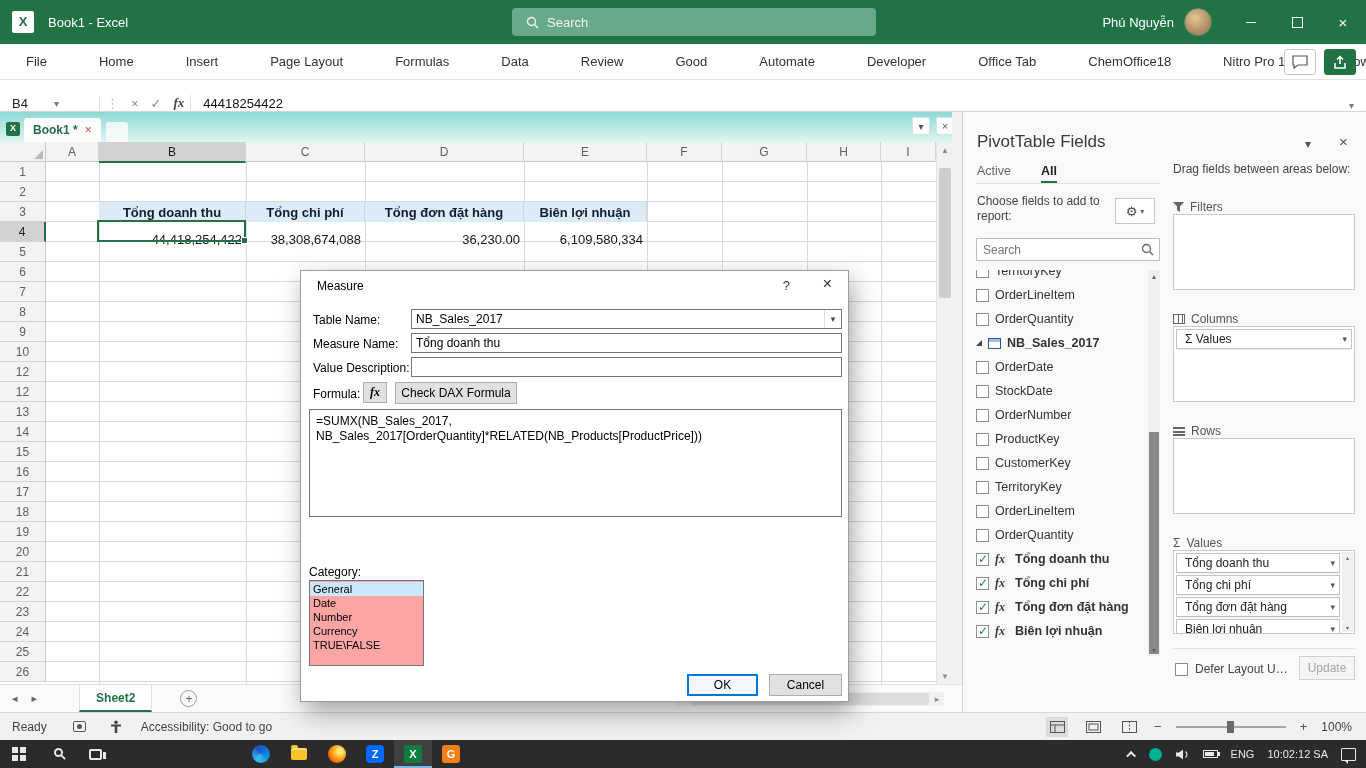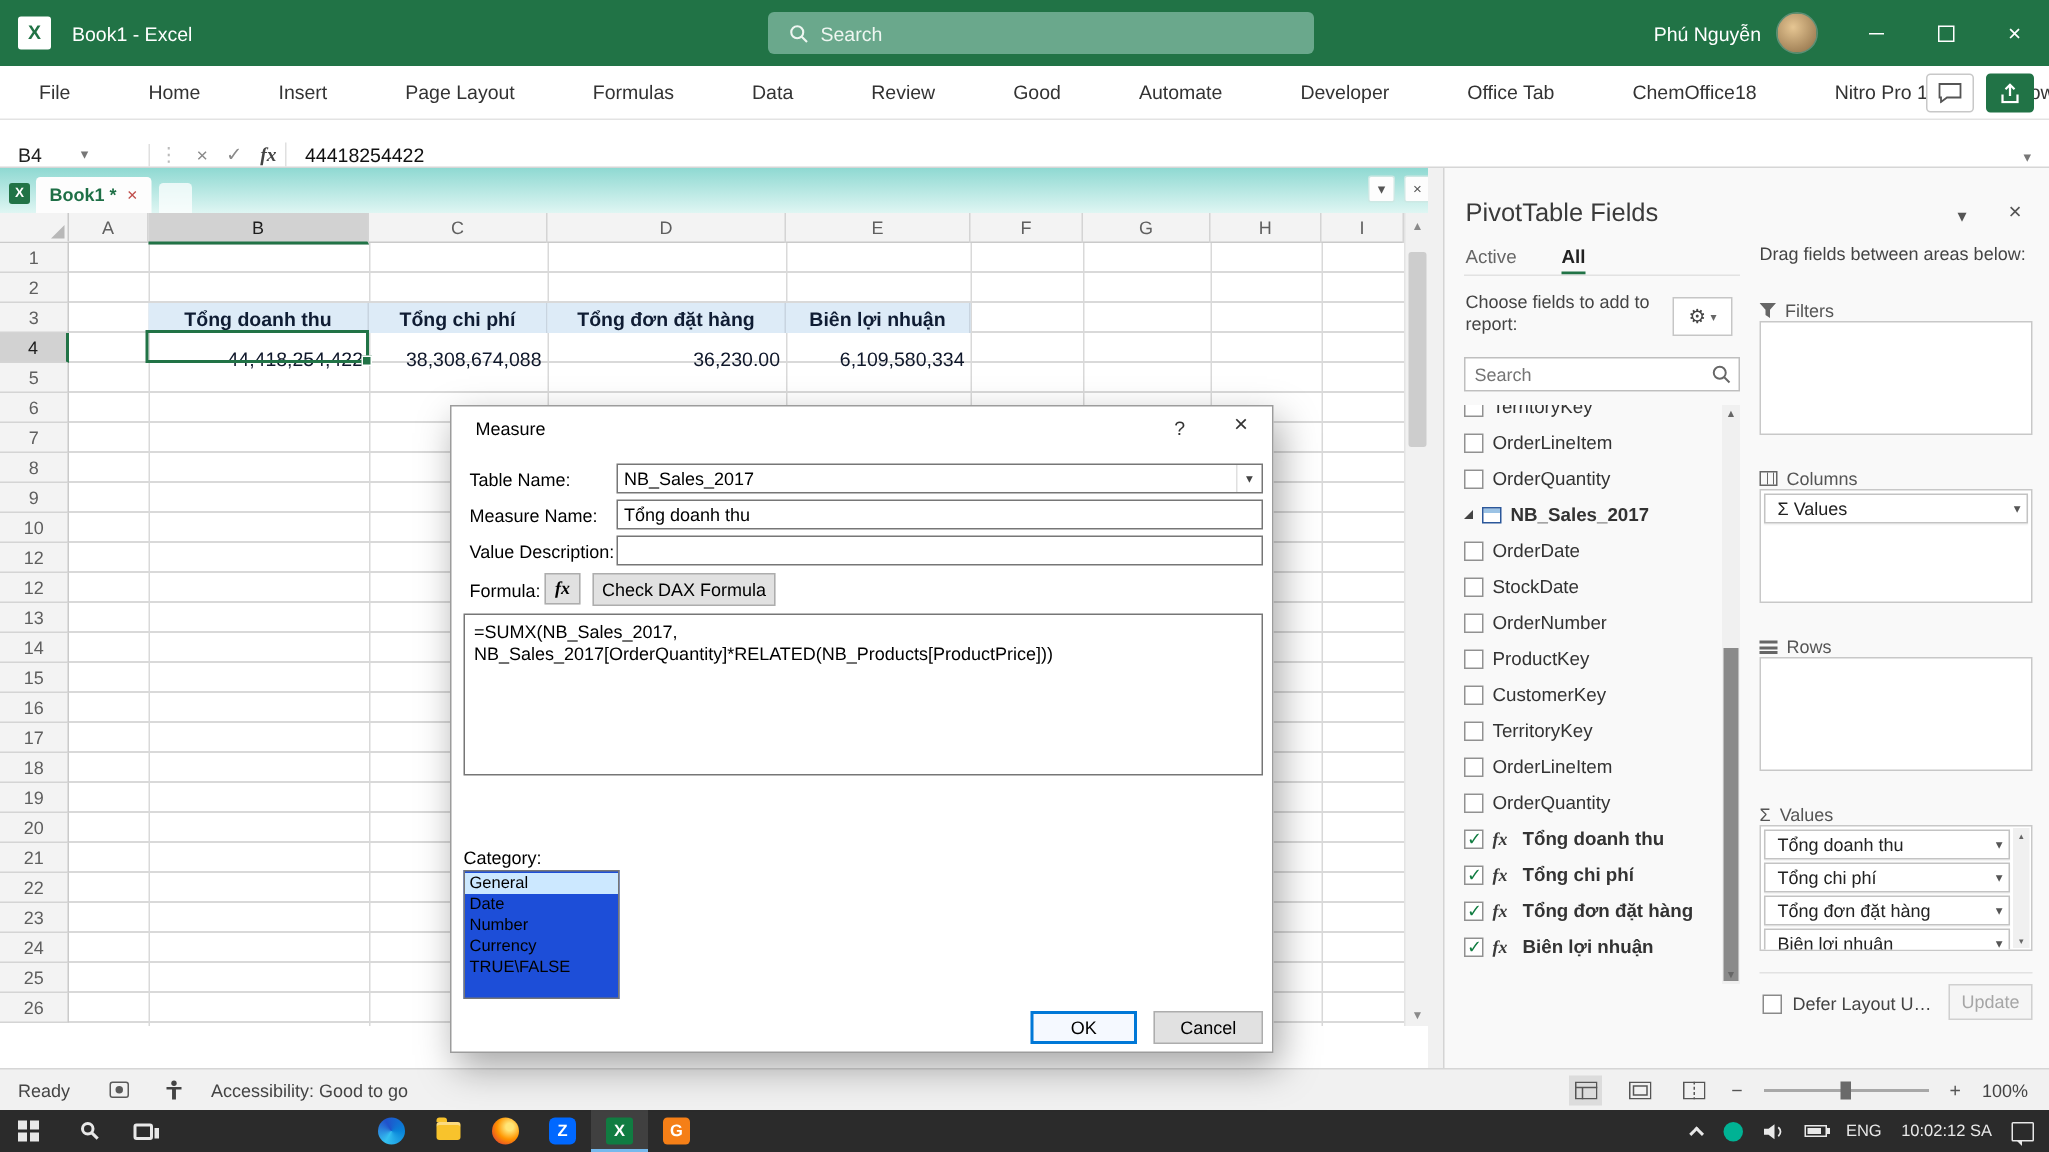--- a/index.html
+++ b/index.html
@@ -221,21 +221,21 @@
   .dlg-lbl{position:absolute;left:12px;color:#000}
   .dlg-lbl.l1{top:42px}.dlg-lbl.l2{top:66px}.dlg-lbl.l3{top:90px}.dlg-lbl.l4{top:116px}
   .dlg-field{position:absolute;left:110px;width:431px;height:20px;border:1px solid #767676;background:#fff;display:flex;align-items:center;padding-left:4px;font-size:12px}
   .dlg-field.f1{top:38px}.dlg-field.f2{top:62px}.dlg-field.f3{top:86px}
   .dlg-field input{border:none;outline:none;width:100%;font-size:12px;font-family:inherit;background:transparent;color:#000}
   .combo-arr{margin-left:auto;width:17px;height:100%;display:flex;align-items:center;justify-content:center;color:#444;font-size:9px;border-left:1px solid #e0e0e0}
   .fxbtn{position:absolute;left:62px;top:111px;width:24px;height:21px;border:1px solid #adadad;background:#e1e1e1;display:flex;align-items:center;justify-content:center;font-style:italic;font-family:"Liberation Serif",serif;font-weight:700;font-size:12px}
   .daxbtn{position:absolute;left:94px;top:111px;width:122px;height:22px;border:1px solid #adadad;background:#e1e1e1;display:flex;align-items:center;justify-content:center;font-size:12px}
   .dlg-formula{position:absolute;left:8px;top:138px;width:533px;height:108px;border:1px solid #767676;background:#fff;padding:4px 6px;font-size:12px;line-height:15px}
   .dlg-cat-lbl{position:absolute;left:8px;top:294px}
-  .dlg-list{position:absolute;left:8px;top:309px;width:104px;height:86px;border:1px solid #767676;background:#1d4ed8;overflow:hidden;padding-top:1px}
+  .dlg-list{position:absolute;left:8px;top:309px;width:115px;height:86px;border:1px solid #767676;background:#fca5a5;overflow:hidden;padding-top:1px}
   .cat{height:14px;line-height:14px;font-size:11px;padding-left:3px;white-space:nowrap}
   .cat.sel{background:#cce8ff}
   .okbtn{position:absolute;left:386px;top:403px;width:71px;height:22px;border:2px solid #0078d7;background:#f5f9ff;display:flex;align-items:center;justify-content:center;font-size:12px}
   .cancelbtn{position:absolute;left:468px;top:403px;width:73px;height:22px;border:1px solid #adadad;background:#e1e1e1;display:flex;align-items:center;justify-content:center;font-size:12px}
 </style>
 </head>
 <body>
 
 <div class="screen">
 
@@ -425,20 +425,31 @@
       <div class="sel-box"></div>
     </div>
   </div>
   <div class="gap-strip"></div>
   <div class="vscroll">
     <div class="arr i-up"></div>
     <div class="vthumb"></div>
     <div class="arr bot i-down"></div>
   </div>
 
+  <div class="sheetbar">
+    <span class="snav i-left"></span>
+    <span class="snav i-right"></span>
+    <div class="sheettab">Sheet2</div>
+    <div class="addsheet i-plus"></div>
+    <div class="hscroll">
+      <span class="arr i-left"></span>
+      <div class="hthumb"></div>
+      <span class="arr i-right"></span>
+    </div>
+  </div>
 
   <div class="pane">
     <div class="pane-title">PivotTable Fields</div>
     <div class="pane-chev i-chev-d"></div>
     <div class="pane-close i-x"></div>
     <div class="ptab a1">Active</div>
     <div class="ptab a2">All</div>
     <div class="ptabline"></div>
     <div class="choose">Choose fields to add to report:</div>
     <div class="gearbtn">

